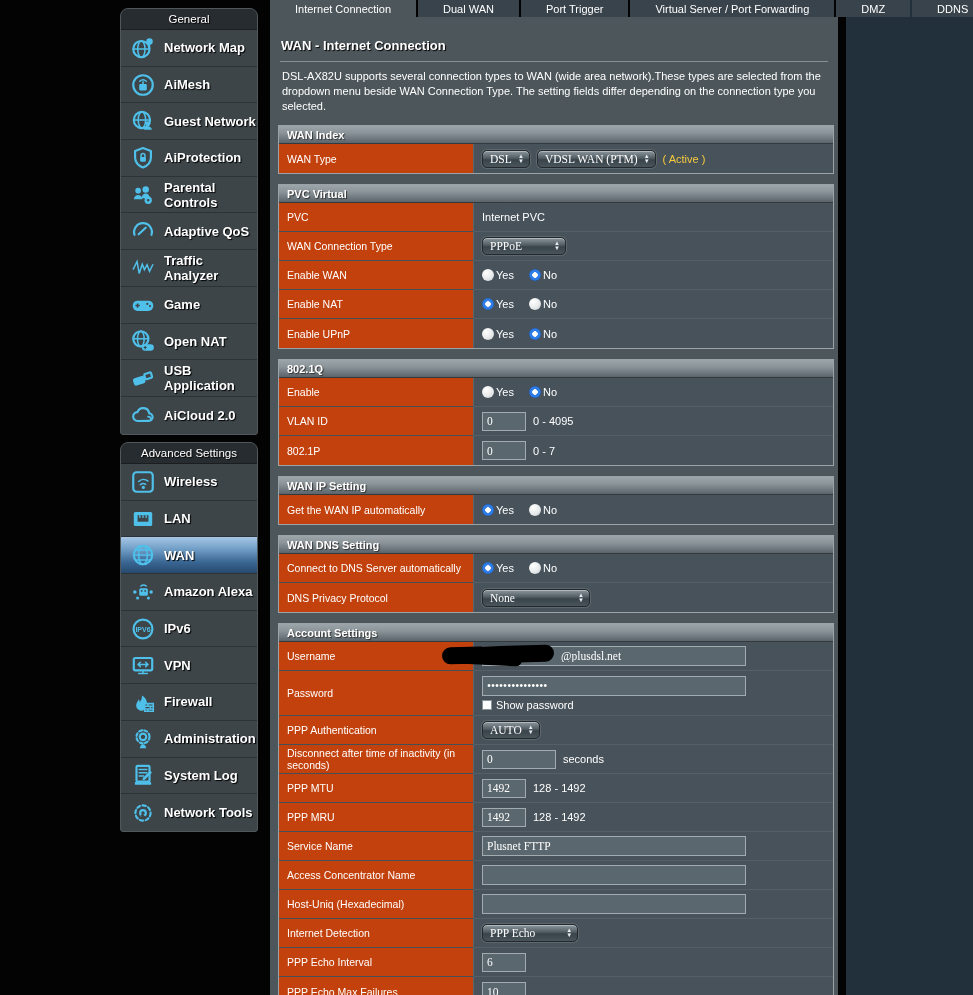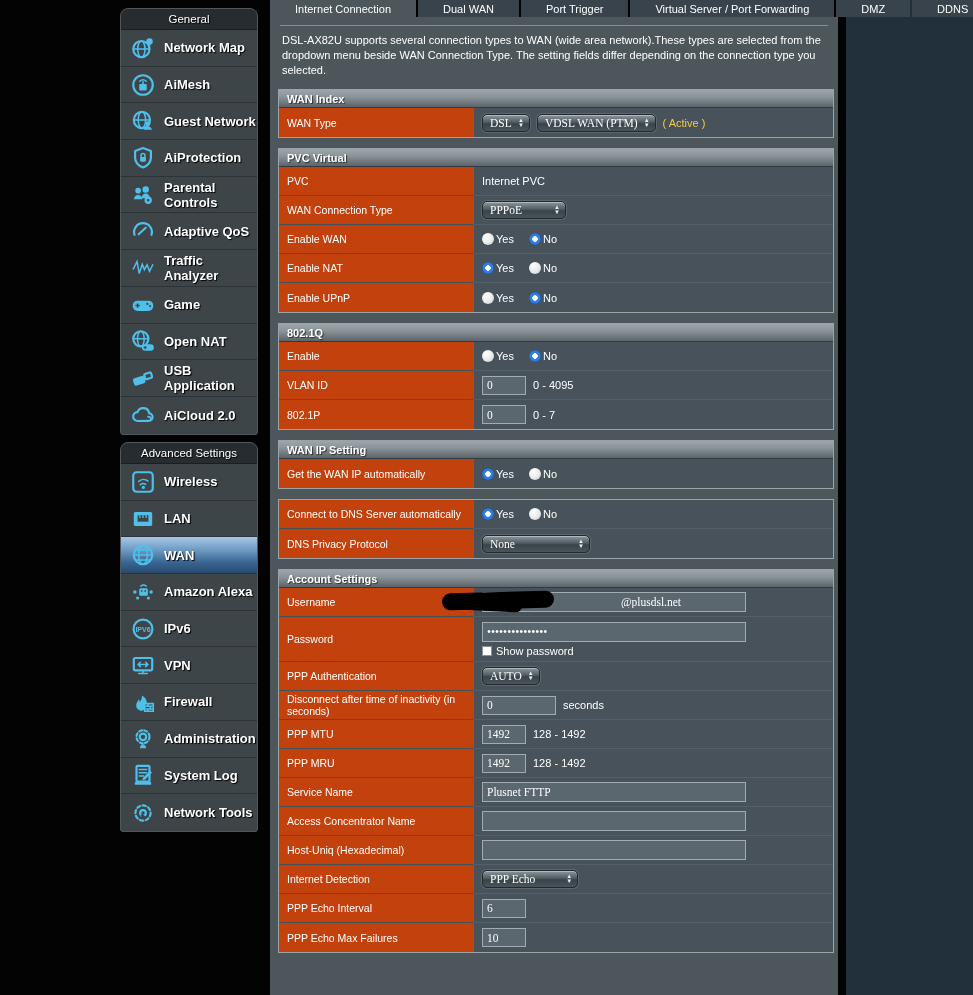--- a/index.html
+++ b/index.html
@@ -318,20 +318,21 @@
       <div class="tab active">Internet Connection</div>
       <div class="tab">Dual WAN</div>
       <div class="tab">Port Trigger</div>
       <div class="tab">Virtual Server / Port Forwarding</div>
       <div class="tab">DMZ</div>
       <div class="tab">DDNS</div>
       <div class="tab">NAT Passthrough</div>
     </div>
 
   <div class="content">
+    <div class="page-title">WAN - Internet Connection</div>
     <hr class="title-rule">
     <div class="page-desc">DSL-AX82U supports several connection types to WAN (wide area network).These types are selected from the dropdown menu beside WAN Connection Type. The setting fields differ depending on the connection type you selected.</div>
     <div id="sections">
         <div class="section">
           <div class="sec-header">WAN Index</div>
           <div class="frow">
             <div class="flabel">WAN Type</div>
             <div class="fvalue">
               <div class="sel" style="min-width: 48px;">
                 <span>DSL</span>
@@ -442,20 +443,21 @@
                 <span>Yes</span>
               </span>
               <span class="rad-wrap">
                 <span class="rad"></span>
                 <span>No</span>
               </span>
             </div>
           </div>
         </div>
         <div class="section">
+          <div class="sec-header">WAN DNS Setting</div>
           <div class="frow">
             <div class="flabel">Connect to DNS Server automatically</div>
             <div class="fvalue">
               <span class="rad-wrap">
                 <span class="rad on"></span>
                 <span>Yes</span>
               </span>
               <span class="rad-wrap">
                 <span class="rad"></span>
                 <span>No</span>
@@ -471,21 +473,21 @@
               </div>
             </div>
           </div>
         </div>
         <div class="section">
           <div class="sec-header">Account Settings</div>
           <div class="frow">
             <div class="flabel">Username</div>
             <div class="fvalue">
               <span class="redact-wrap">
-                <input type="text" class="tbox big" value="@plusdsl.net" style="width: 264px; padding-left: 78px; text-align: center;">
+                <input type="text" class="tbox big" value="@plusdsl.net" style="width: 264px; padding-left: 78px;">
                 <span class="redact"></span>
                 <span class="redact b2"></span>
               </span>
             </div>
           </div>
           <div class="frow tall">
             <div class="flabel">Password</div>
             <div class="fvalue col">
               <input type="text" class="tbox big" value="•••••••••••••••" style="width: 264px;">
               <span class="chk-row">

